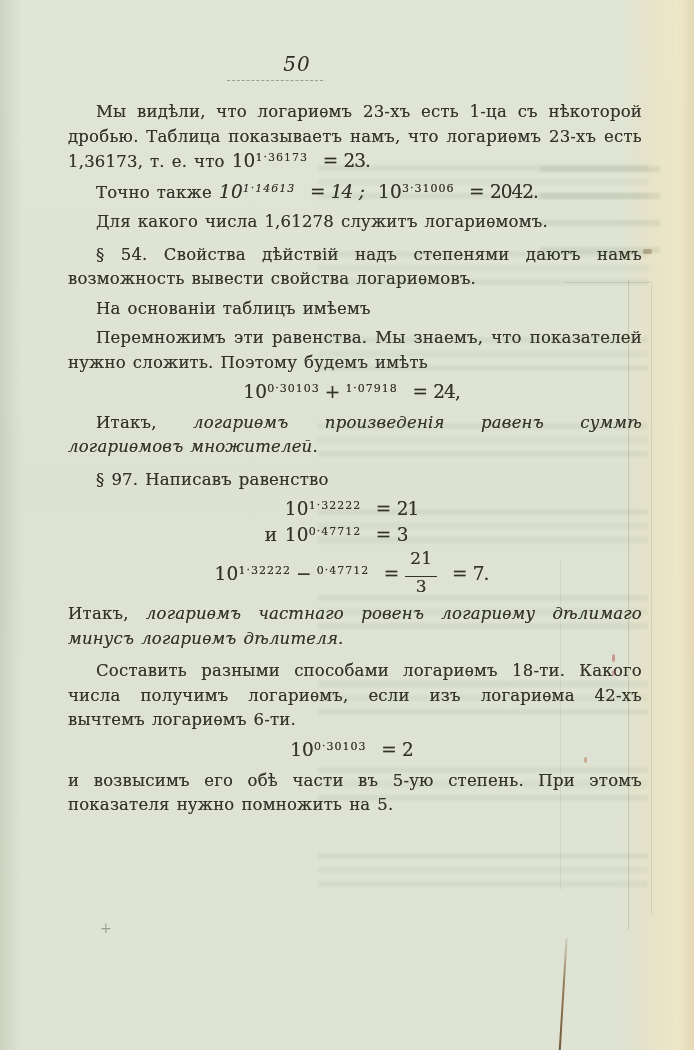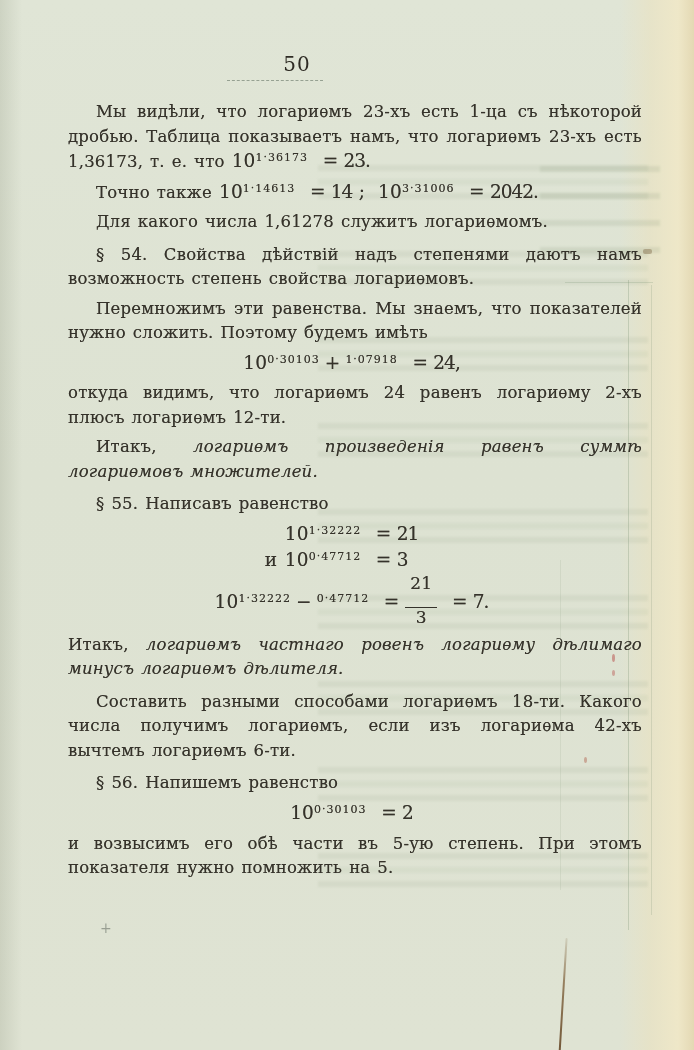--- a/index.html
+++ b/index.html
@@ -57,21 +57,21 @@
   .sp1{left:612px; top:654px; width:3px; height:8px; background:rgba(186,88,84,.55);}
   .sp2{left:612px; top:670px; width:3px; height:6px; background:rgba(186,88,84,.45);}
   .sp3{left:643px; top:249px; width:9px; height:5px; background:rgba(120,95,60,.4); border-radius:2px;}
   .sp4{left:584px; top:757px; width:3px; height:6px; background:rgba(170,80,60,.4);}
   .pencil-plus{
     position:absolute; left:100px; top:920px; z-index:3;
     color:rgba(95,102,92,.55); font-size:14px;
   }
   
   .folio{
-    position:absolute; top:52px; left:0; width:550px; text-align:center; z-index:2;
+    position:absolute; top:52px; left:0; width:550px; text-align:center; z-index:2;font-style:italic;
   }
   .folio .num{
     display:inline-block; font-size:20px; letter-spacing:1px; color:#2e2b24;
     transform:translateX(22px);
   }
   .folio .rule{
     width:96px; margin:4px auto 0; border-top:1px dashed #96a192; height:0;
   }
   
   .text-block{
@@ -93,21 +93,21 @@
   .formula sup{
     font-size:11px; letter-spacing:1px; vertical-align:6px; line-height:0;
   }
   .formula .eqsign{padding:0 7px; letter-spacing:-1px;}
   .formula .op{padding:0 5px;}
   .eqpair{width:-moz-max-content; width:max-content; margin:2px auto 6px; text-align:left;}
   .eqpair .formula{text-align:left; margin:1px 0; position:relative;}
   .eqpair .rhs{display:inline-block; min-width:32px; text-align:right;}
   .eqpair .pre{position:absolute; left:-20px;}
   .frac{display:inline-block; vertical-align:middle; text-align:center; font-size:17px; line-height:1.05; margin-top:-4px;}
-  .frac .fnum{display:block; padding:0 5px 14px; border-bottom:1.4px solid #35322a;}
+  .frac .fnum{display:block; padding:0 5px 8px; border-bottom:1.4px solid #35322a;}
   .frac .fden{display:block; padding-top:1px;}
 </style>
 </head>
 <body>
 
 <div class="page">
 
   <div class="ghost-rows"></div>
   <div class="ghost-textlines"></div>
   <div class="ghost-vline gv1"></div>
@@ -125,52 +125,51 @@
     <span class="num">50</span>
     <div class="rule"></div>
   </div>
 
   <div class="text-block">
 
     <p class="indent"><span>Мы видѣли, что логариѳмъ 23-хъ есть 1-ца съ нѣкоторой дробью. Таблица показываетъ намъ, что логариѳмъ 23-хъ есть 1,36173, т. е. что</span>
       <span class="formula" style="display:inline; margin:0;"><span>10</span><sup>1·36173</sup> <span class="eqsign">= 23.</span></span></p>
 
     <p class="indent"><span>Точно также</span>
-      <span class="formula" style="display:inline; margin:0;"><span>10</span><sup>1·14613</sup> <span class="eqsign">= 14 ;</span></span>
+      <span class="formula" style="display:inline; margin:0;font-style:italic;"><span>10</span><sup>1·14613</sup> <span class="eqsign">= 14 ;</span></span>
       <span class="formula" style="display:inline; margin:0;"><span>10</span><sup>3·31006</sup> <span class="eqsign">= 2042.</span></span></p>
 
 
     <p class="indent">Для какого числа 1,61278 служитъ логариѳмомъ.</p>
 
-    <p class="indent sect"><span>§ 54.</span> <span>Свойства дѣйствій надъ степенями даютъ намъ возможность степень свойства логариѳмовъ.</span></p>
+    <p class="indent sect"><span>§ 54.</span> <span>Свойства дѣйствій надъ степенями даютъ намъ возможность вывести свойства логариѳмовъ.</span></p>
 
+    <p class="indent">На основаніи таблицъ имѣемъ</p>
 
 
     <p class="indent">Перемножимъ эти равенства. Мы знаемъ, что показателей нужно сложить. Поэтому будемъ имѣть</p>
 
     <div class="formula"><span>10</span><sup>0·30103</sup><span class="op">+</span><sup>1·07918</sup> <span class="eqsign">= 24,</span></div>
 
-    <p class="noindent">откуда видимъ, что логариѳмъ 24 равенъ логариѳму 2-хъ плюсъ логариѳмъ 12-ти.</p>
 
     <p class="indent"><span>Итакъ,</span> <span class="it">логариѳмъ произведенія равенъ суммѣ логариѳмовъ множителей.</span></p>
 
-    <p class="indent sect"><span>§ 55.</span> <span>Написавъ равенство</span></p>
+    <p class="indent sect"><span>§ 97.</span> <span>Написавъ равенство</span></p>
 
     <div class="eqpair">
       <div class="formula"><span>10</span><sup>1·32222</sup> <span class="eqsign">= 21</span></div>
       <div class="formula"><span class="pre">и</span><span>10</span><sup>0·47712</sup> <span class="eqsign">= 3</span></div>
     </div>
 
 
     <div class="formula"><span>10</span><sup>1·32222</sup><span class="op">−</span><sup>0·47712</sup> <span class="eqsign">=</span><span class="frac"><span class="fnum">21</span><span class="fden">3</span></span> <span class="eqsign">= 7.</span></div>
 
     <p class="noindent"><span>Итакъ,</span> <span class="it">логариѳмъ частнаго ровенъ логариѳму дѣлимаго минусъ логариѳмъ дѣлителя.</span></p>
 
     <p class="indent sect">Составить разными способами логариѳмъ 18-ти. Какого числа получимъ логариѳмъ, если изъ логариѳма 42-хъ вычтемъ логариѳмъ 6-ти.</p>
 
-    <p class="indent sect"><span>§ 56.</span> <span>Напишемъ равенство</span></p>
 
     <div class="formula"><span>10</span><sup>0·30103</sup> <span class="eqsign">= 2</span></div>
 
     <p class="noindent">и возвысимъ его обѣ части въ 5-ую степень. При этомъ показателя нужно помножить на 5.</p>
 
   </div>
 </div>
 
 </body></html>

